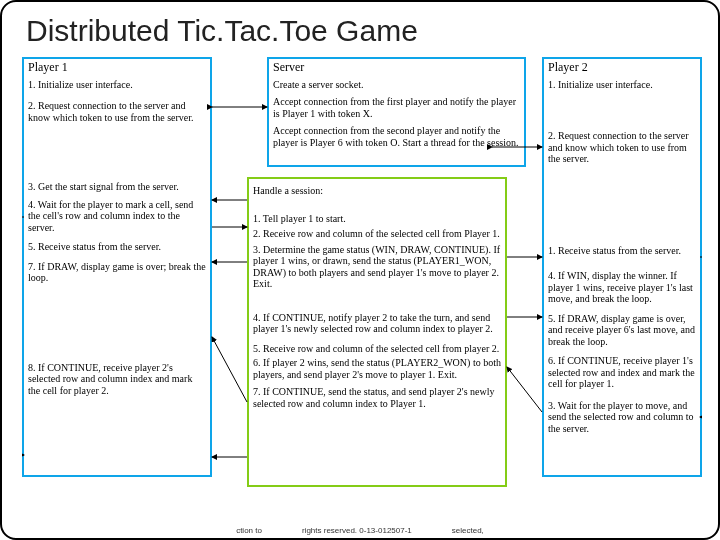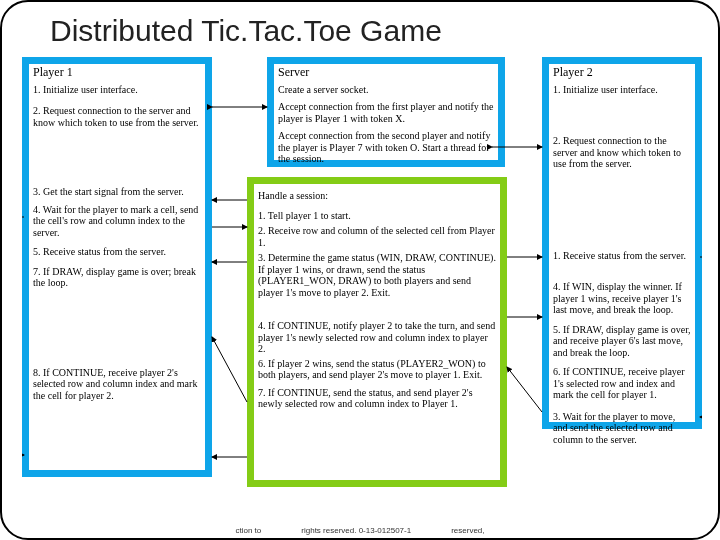--- a/index.html
+++ b/index.html
@@ -10,57 +10,56 @@
     height: 540px;
     background: #fff;
     font-family: Arial, Helvetica, sans-serif;
     position: relative;
     overflow: hidden;
   }
   .slide {
     width: 720px;
     height: 540px;
     border: 2px solid #000;
-    border-radius: 28px;
+    border-radius: 16px;
     position: relative;
     background: #fff;
-    padding-left: 24px;
   }
   .title {
     font-size: 30px;
     font-weight: normal;
     color: #222;
     padding: 12px 24px 4px 24px;
   }
   .diagram {
     position: absolute;
     top: 55px;
     left: 20px;
     width: 680px;
     height: 470px;
   }
   .col {
     position: absolute;
-    border: 7px solid #0ea5e9;
+    border: 2px solid #0ea5e9;
     background: #fff;
     font-family: "Times New Roman", Times, serif;
     font-size: 10px;
     line-height: 1.15;
     padding: 2px 4px;
   }
   .col-header {
     font-size: 12px;
     margin-bottom: 4px;
   }
   .step {
     margin: 3px 0;
   }
   .session-box {
     position: absolute;
-    border: 7px solid #84cc16;
+    border: 2px solid #84cc16;
     background: #fff;
     font-family: "Times New Roman", Times, serif;
     font-size: 10px;
     line-height: 1.15;
     padding: 3px 4px;
   }
   .footer {
     position: absolute;
     bottom: 3px;
     left: 0;
@@ -90,43 +89,44 @@
       <div class="col-header">Player 1</div>
       <div class="step">1. Initialize user interface.</div>
       <div class="step" style="margin-top:10px">2. Request connection to the server and know which token to use from the server.</div>
       <div class="step" style="margin-top:58px">3. Get the start signal from the server.</div>
       <div class="step" style="margin-top:6px">4. Wait for the player to mark a cell, send the cell's row and column index to the server.</div>
       <div class="step" style="margin-top:8px">5. Receive status from the server.</div>
       <div class="step" style="margin-top:8px">7. If DRAW, display game is over; break the loop.</div>
       <div class="step" style="margin-top:78px">8. If CONTINUE, receive player 2's selected row and column index and mark the cell for player 2.</div>
     </div>
 
-    <div class="col" style="left:245px; top:0px; width:238px; height:110px;">
+    <div class="col" style="left:245px; top:0px; width:259px; height:110px;">
       <div class="col-header">Server</div>
       <div class="step">Create a server socket.</div>
       <div class="step" style="margin-top:6px">Accept connection from the first player and notify the player is Player 1 with token X.</div>
-      <div class="step" style="margin-top:6px">Accept connection from the second player and notify the player is Player 7 with token O. Start a thread for the session.</div>
+      <div class="step" style="margin-top:6px">Accept connection from the second player and notify the player is Player 6 with token O. Start a thread for the session.</div>
     </div>
 
     <div class="session-box" style="left:225px; top:120px; width:260px; height:310px;">
       <div class="step" style="font-size:10px">Handle a session:</div>
-      <div class="step" style="margin-top:8px">1. Tell player 1 to start.</div>
+      <div class="step" style="margin-top:16px">1. Tell player 1 to start.</div>
       <div class="step" style="margin-top:4px">2. Receive row and column of the selected cell from Player 1.</div>
       <div class="step" style="margin-top:4px">3. Determine the game status (WIN, DRAW, CONTINUE). If player 1 wins, or drawn, send the status (PLAYER1_WON, DRAW) to both players and send player 1's move to player 2. Exit.</div>
       <div class="step" style="margin-top:22px">4. If CONTINUE, notify player 2 to take the turn, and send player 1's newly selected row and column index to player 2.</div>
+      <div class="step" style="margin-top:8px">5. Receive row and column of the selected cell from player 2.</div>
       <div class="step" style="margin-top:2px">6. If player 2 wins, send the status (PLAYER2_WON) to both players, and send player 2's move to player 1. Exit.</div>
       <div class="step" style="margin-top:6px">7. If CONTINUE, send the status, and send player 2's newly selected row and column index to Player 1.</div>
     </div>
 
-    <div class="col" style="left:520px; top:0px; width:160px; height:372px;">
+    <div class="col" style="left:520px; top:0px; width:160px; height:420px;">
       <div class="col-header">Player 2</div>
       <div class="step">1. Initialize user interface.</div>
       <div class="step" style="margin-top:40px">2. Request connection to the server and know which token to use from the server.</div>
       <div class="step" style="margin-top:80px">1. Receive status from the server.</div>
-      <div class="step" style="margin-top:20px">4. If WIN, display the winner. If player 1 wins, receive player 1's last move, and break the loop.</div>
+      <div class="step" style="margin-top:14px">4. If WIN, display the winner. If player 1 wins, receive player 1's last move, and break the loop.</div>
       <div class="step" style="margin-top:8px">5. If DRAW, display game is over, and receive player 6's last move, and break the loop.</div>
       <div class="step" style="margin-top:8px">6. If CONTINUE, receive player 1's selected row and index and mark the cell for player 1.</div>
       <div class="step" style="margin-top:10px">3. Wait for the player to move, and send the selected row and column to the server.</div>
     </div>
 
     <svg class="arrows">
       <defs>
         <marker id="ah" markerWidth="6" markerHeight="6" refX="5" refY="3" orient="auto">
           <path d="M0,0 L6,3 L0,6 Z" fill="#000"></path>
         </marker>
@@ -157,15 +157,15 @@
       <path d="M 678 200 L 688 200 L 688 360 L 678 360" fill="none" stroke="#000" stroke-width="1" marker-end="url(#ah)"></path>
     </svg>
 
   </div>
 
   <div class="footer">
     <span>ction to</span>
     &nbsp;&nbsp;&nbsp;&nbsp;&nbsp;&nbsp;&nbsp;&nbsp;&nbsp;&nbsp;&nbsp;&nbsp;&nbsp;&nbsp;&nbsp;&nbsp;
     <span>rights reserved. 0-13-012507-1</span>
     &nbsp;&nbsp;&nbsp;&nbsp;&nbsp;&nbsp;&nbsp;&nbsp;&nbsp;&nbsp;&nbsp;&nbsp;&nbsp;&nbsp;&nbsp;&nbsp;
-    <span>reserved,</span>
+    <span>selected,</span>
   </div>
 </div>
 
 </body></html>

